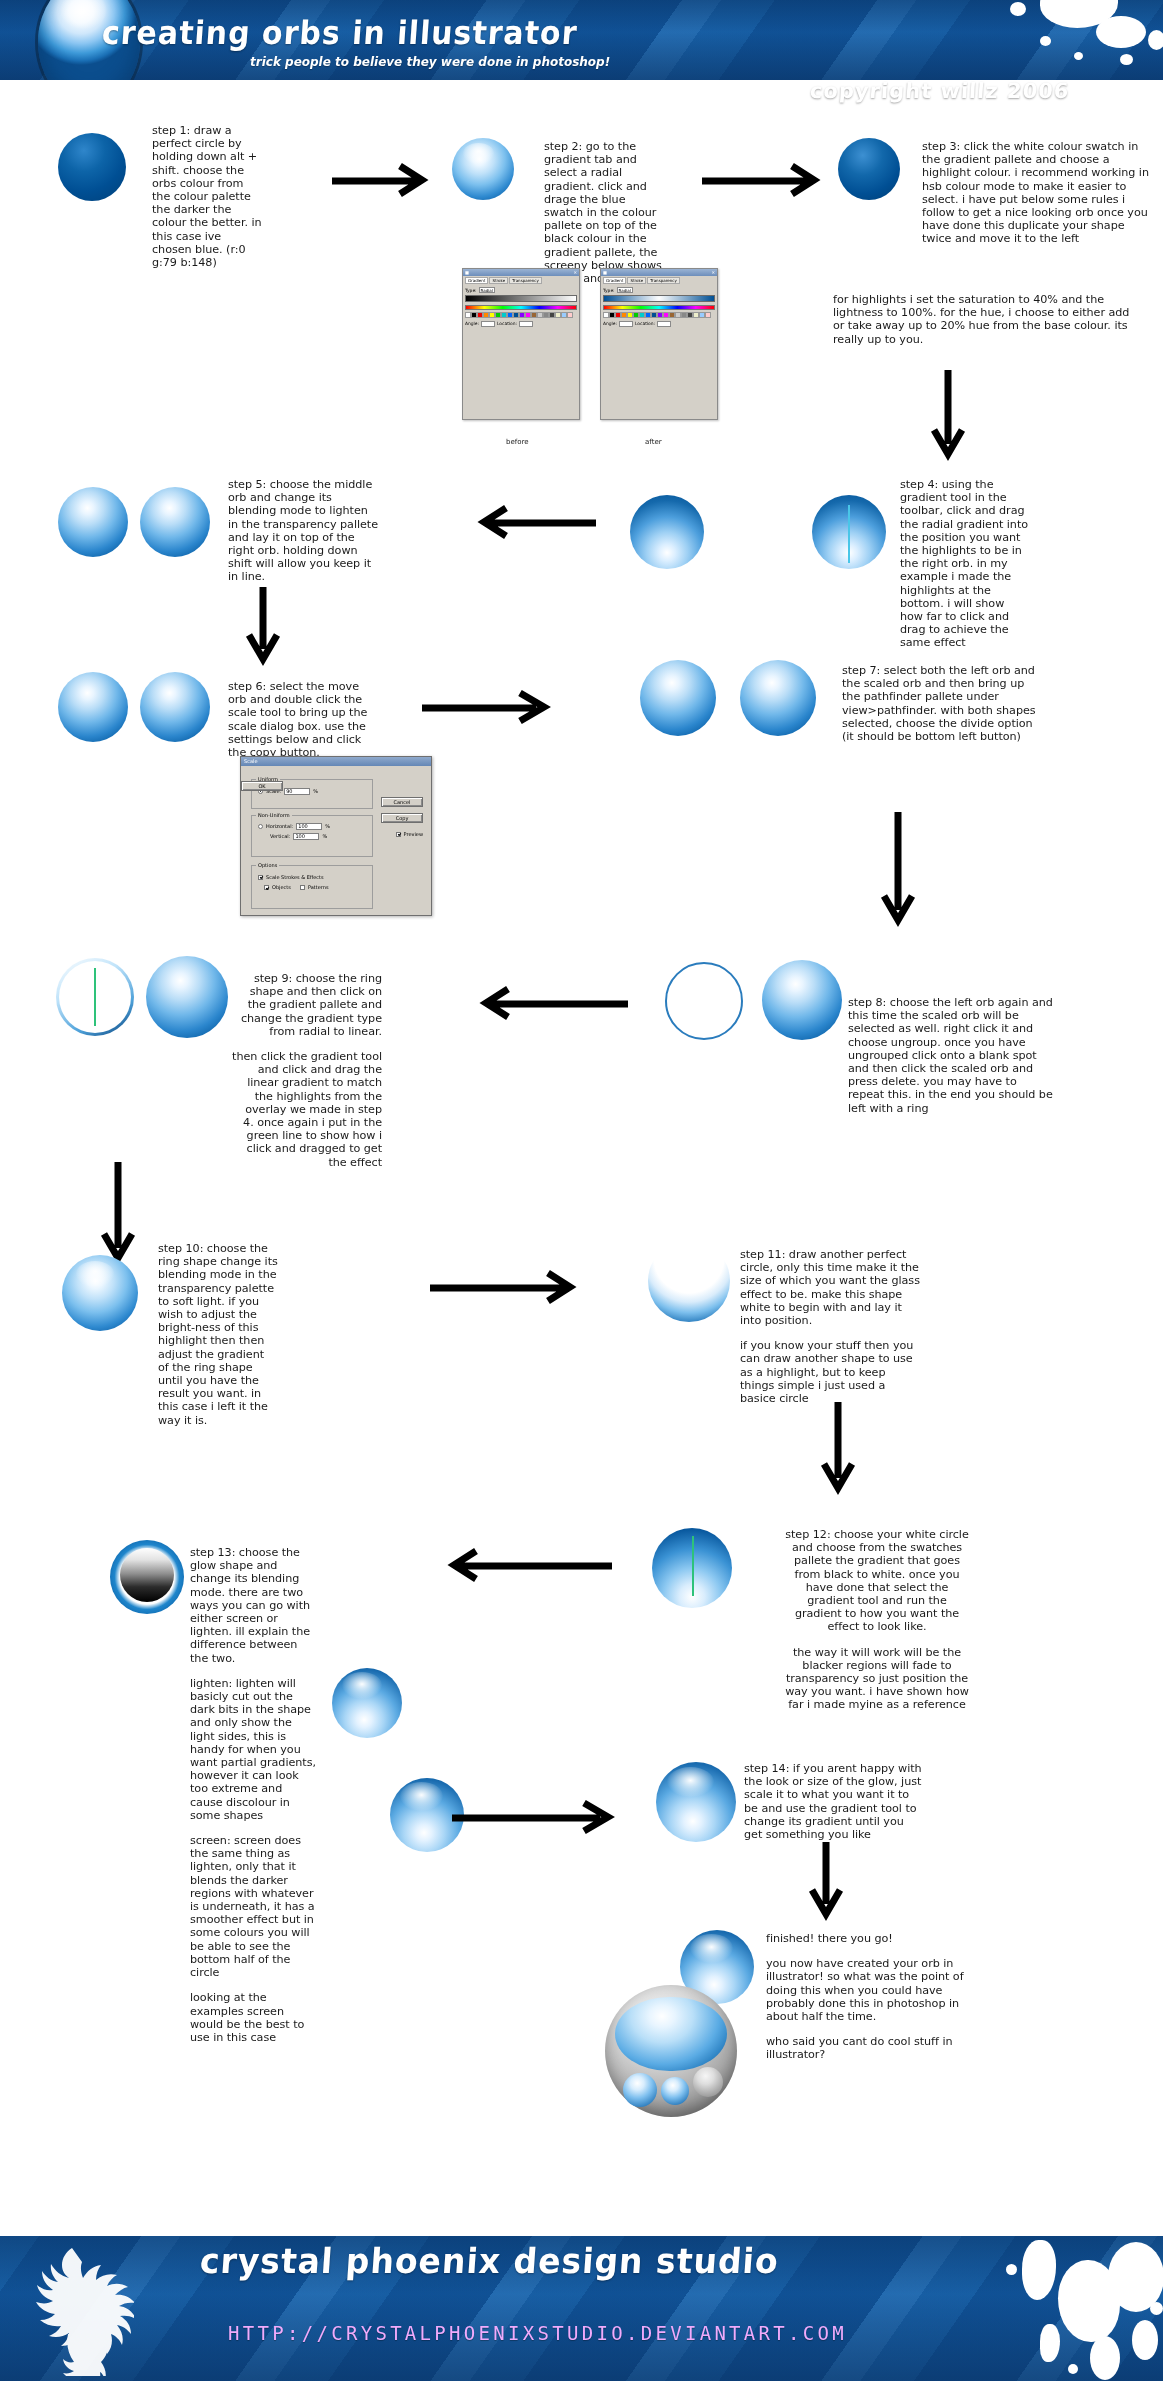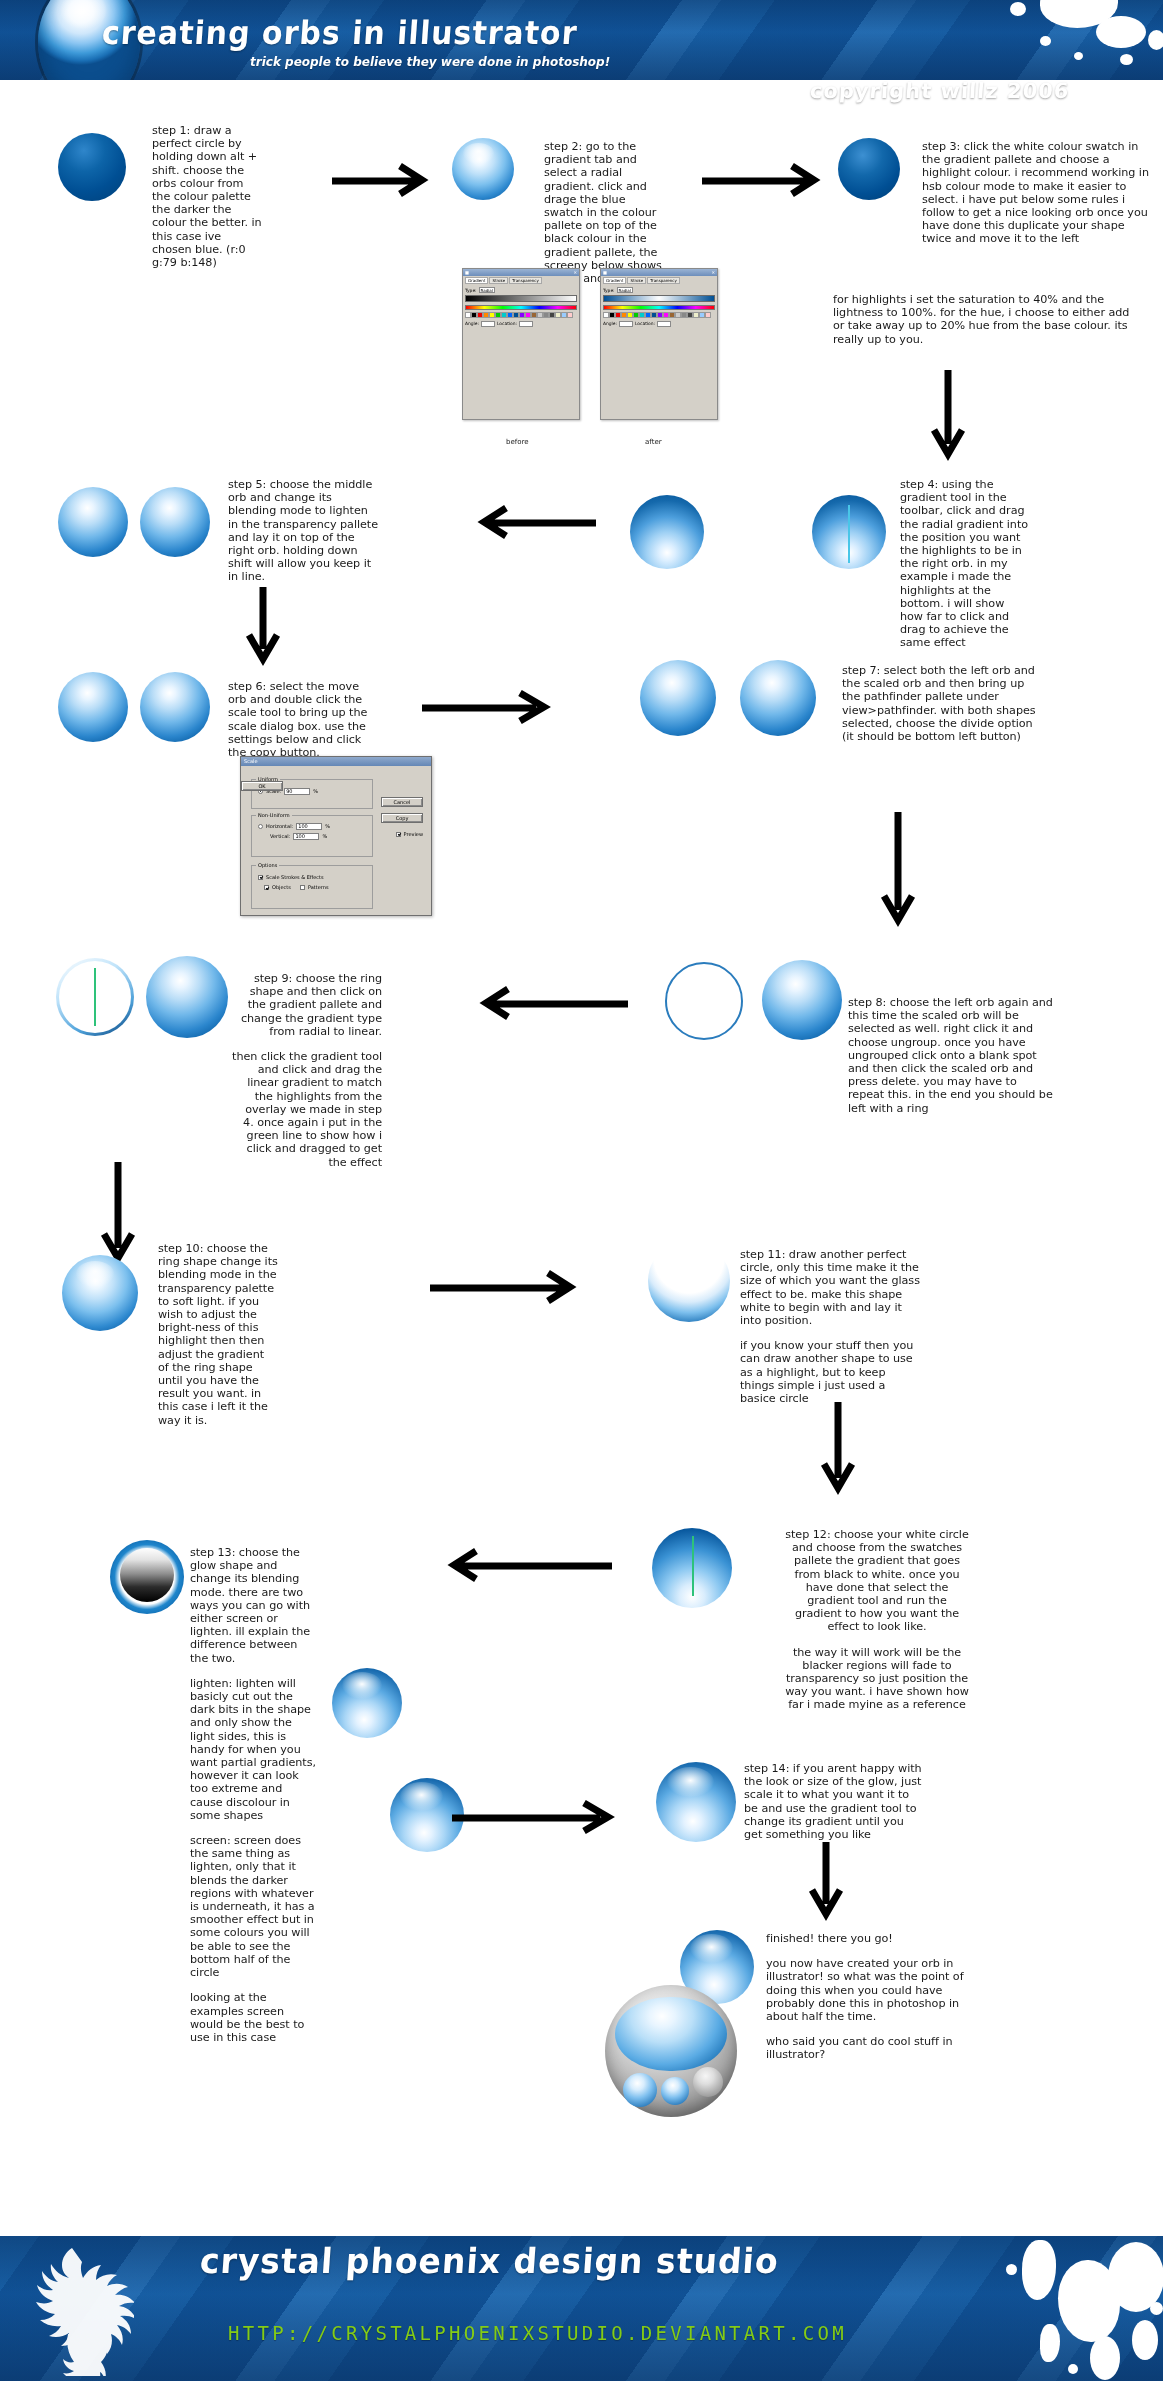--- a/index.html
+++ b/index.html
@@ -83,21 +83,21 @@
   
   #footer-title {
     position: absolute; left: 200px; top: 8px;
     font-size: 33px; line-height: 34px;
     transform: skewX(-4deg) scaleY(1.05);
   }
   #footer-url {
     position: absolute; left: 228px; top: 86px;
     font-family: "DejaVu Sans Mono", "Liberation Mono", monospace;
     font-size: 19px; letter-spacing: 3.3px;
-    color: #84cc16; white-space: nowrap;
+    color: #f0abfc; white-space: nowrap;
     text-shadow: 0 1px 1px rgba(0,0,0,.3);
   }
   #footer-dragon {
     position: absolute; left: 14px; top: 6px;
     width: 120px; height: 134px;
     opacity: .95;
   }
 
   
   .orb { position: absolute; border-radius: 50%; }

